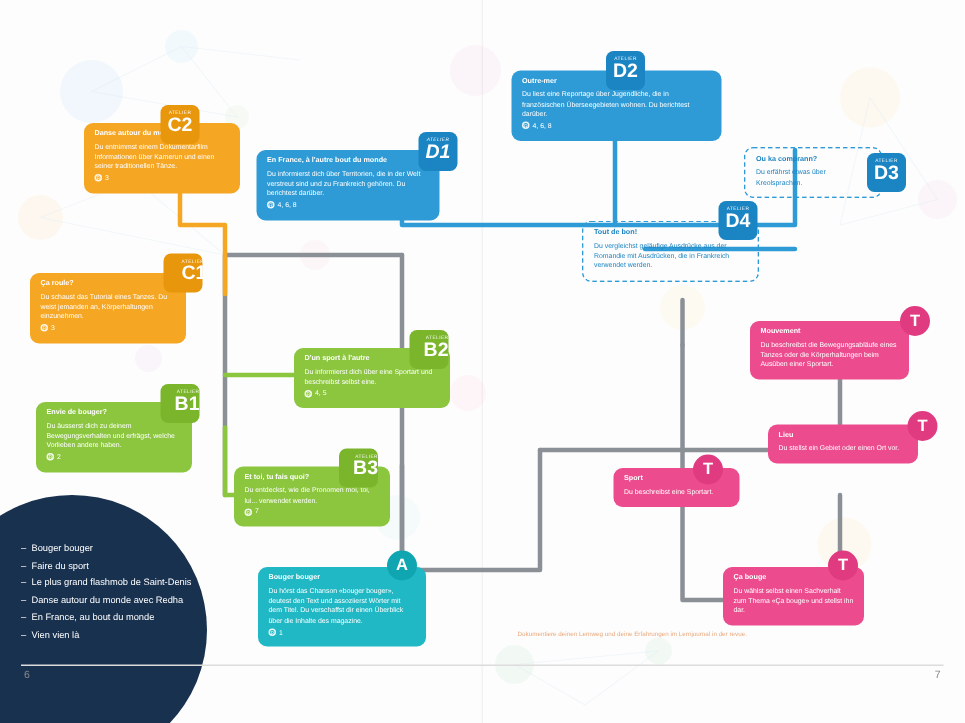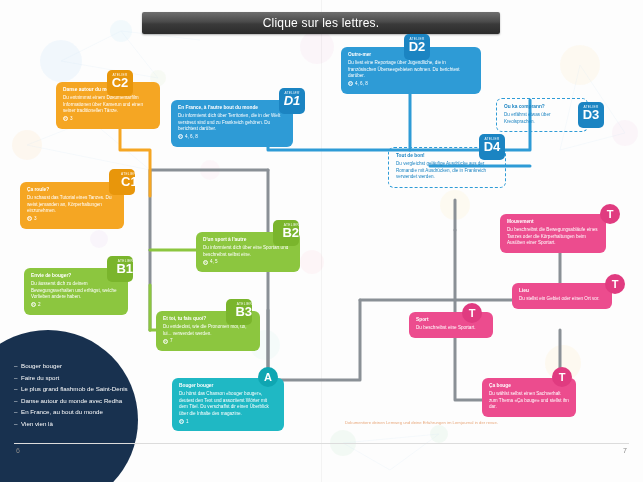--- a/index.html
+++ b/index.html
@@ -145,23 +145,20 @@
       <path d="M360,300 L455,300" stroke="#8a9096" stroke-width="3"></path>
 
       <path d="M150,196 L150,150 L120,150 L120,100" stroke="#f5a623" stroke-width="3"></path>
 
       <path d="M150,250 L200,250" stroke="#8cc63f" stroke-width="3"></path>
       <path d="M150,285 L150,330" stroke="#8cc63f" stroke-width="3"></path>
       <path d="M150,330 L175,330" stroke="#8cc63f" stroke-width="3"></path>
     </g>
   </svg>
 
-  <div class="titlebar">
-    <span>Clique sur les lettres.</span>
-  </div>
 
   <div class="card c-blue" style="left:341px;top:47px;width:140px;">
     <span class="ttl">Outre-mer</span>
     <span class="desc">Du liest eine Reportage über Jugendliche, die in französischen Überseegebieten wohnen. Du berichtest darüber.</span>
     <span class="num"><span class="circ">R</span><span>4, 6, 8</span></span>
   </div>
   <div class="badge c-blue-d" style="left:404px;top:34px;">
     <span class="lbl">ATELIER</span>
     <span class="code">D2</span>
   </div>

